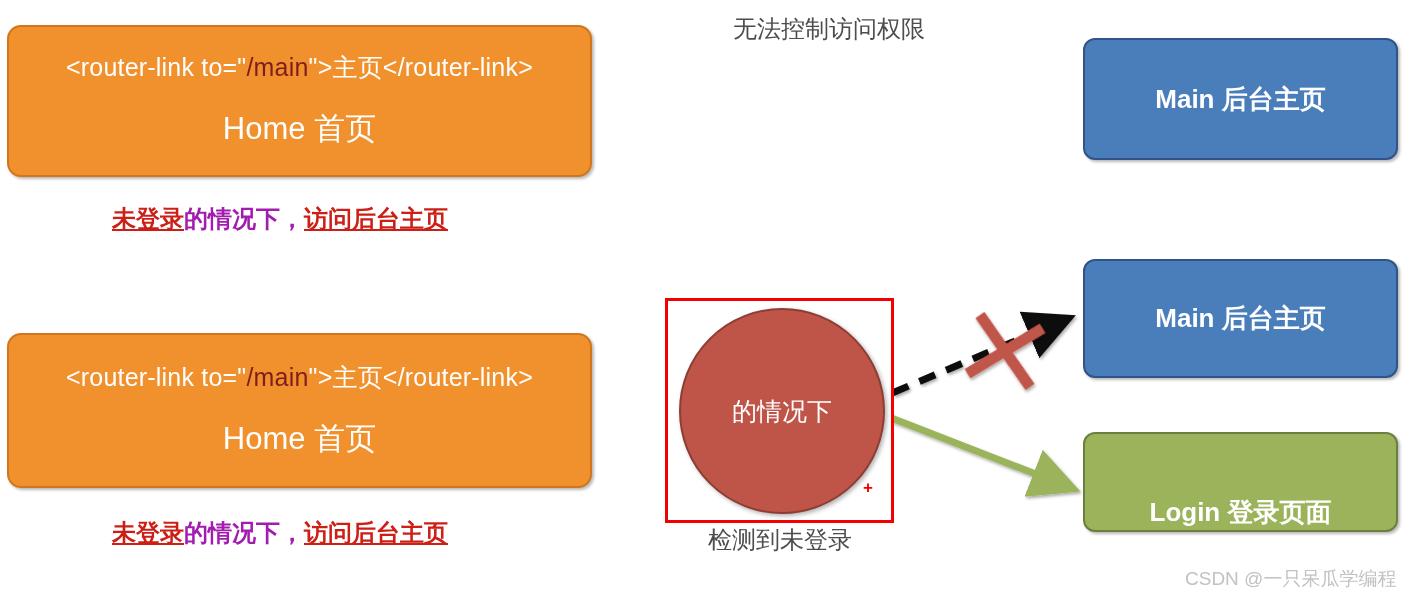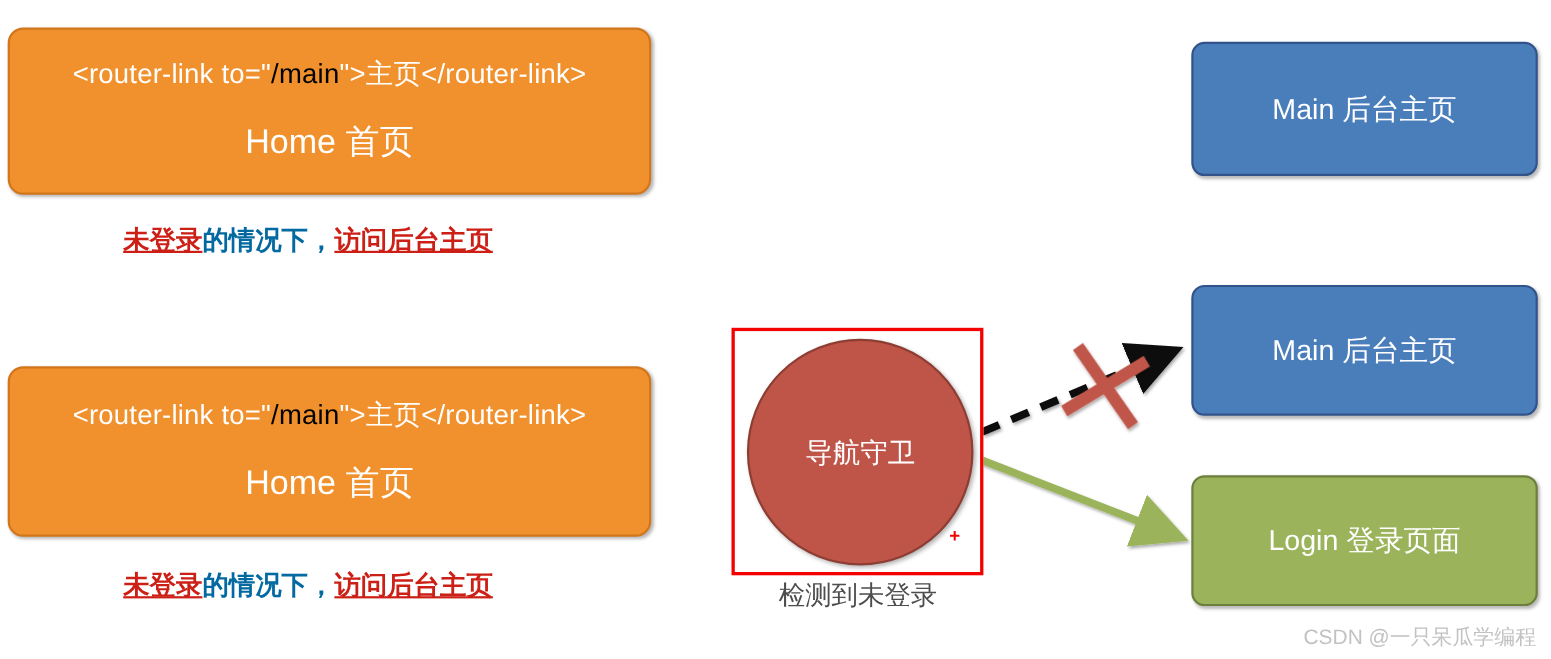--- a/index.html
+++ b/index.html
@@ -46,31 +46,31 @@
   }
 
   .code-line {
     font-size: 25px;
     font-weight: 300;
     letter-spacing: 0.2px;
     line-height: 1.2;
     white-space: nowrap;
   }
   .code-line .path-red {
-    color: #000000;
+    color: #7f1d1d;
   }
   .node-sub {
     font-size: 31px;
     font-weight: 300;
     margin-top: 26px;
     white-space: nowrap;
   }
   .node-label {
     font-size: 26px;
-    font-weight: 400;
+    font-weight: 700;
     white-space: nowrap;
   }
 
   
   .guard-frame {
     position: absolute;
     box-sizing: border-box;
     border: 3px solid #f50000;
     background: #ffffff;
   }
@@ -110,21 +110,21 @@
   .cap-red {
     color: #cc1f16;
     font-size: 24px;
     font-weight: bold;
   }
   .cap-mixed {
     font-size: 24px;
     font-weight: bold;
   }
   .cap-mixed .seg-red { color: #cc1f16; text-decoration: underline; }
-  .cap-mixed .seg-dark { color: #0369a1; font-weight: 600; }
+  .cap-mixed .seg-dark { color: #a21caf; font-weight: 600; }
 
   .watermark {
     position: absolute;
     color: #c2c2c2;
     font-size: 19px;
     font-weight: 400;
     white-space: nowrap;
     text-align: center;
   }
 
@@ -180,20 +180,23 @@
     </g>
   </svg>
 
   <div class="node node-orange" style="left:7px; top:25px; width:585px; height:152px;">
     <div class="code-line">
       <span>&lt;router-link to="</span><span class="path-red">/main</span><span>"&gt;主页&lt;/router-link&gt;</span>
     </div>
     <div class="node-sub">Home 首页</div>
   </div>
 
+  <div class="caption cap-gray" style="left:733px; top:14px;">
+    <span>无法控制访问权限</span>
+  </div>
 
   <div class="node node-blue" style="left:1083px; top:38px; width:315px; height:122px;">
     <div class="node-label">Main 后台主页</div>
   </div>
 
   <div class="caption cap-mixed" style="left:112px; top:204px;">
     <span class="seg-red">未登录</span><span class="seg-dark">的情况下，</span><span class="seg-red">访问后台主页</span>
   </div>
 
   <div class="node node-orange" style="left:7px; top:333px; width:585px; height:155px;">
@@ -203,36 +206,36 @@
     <div class="node-sub">Home 首页</div>
   </div>
 
   <div class="caption cap-mixed" style="left:112px; top:518px;">
     <span class="seg-red">未登录</span><span class="seg-dark">的情况下，</span><span class="seg-red">访问后台主页</span>
   </div>
 
   <div class="guard-frame" style="left:665px; top:298px; width:229px; height:225px;"></div>
 
   <div class="guard-circle" style="left:679px; top:308px; width:202px; height:202px;">
-    <span>导航守卫</span>
+    <span>的情况下</span>
   </div>
 
   <div class="guard-plus" style="left:863px; top:479px;">
     <span>+</span>
   </div>
 
-  <div class="caption cap-gray" style="left:708px; top:527px;">
+  <div class="caption cap-gray" style="left:708px; top:527px;font-family:Liberation Mono, monospace;">
     <span>检测到未登录</span>
   </div>
 
   <div class="node node-blue" style="left:1083px; top:259px; width:315px; height:119px;">
     <div class="node-label">Main 后台主页</div>
   </div>
 
-  <div class="node node-green" style="left:1083px; top:432px; width:315px; height:119px;">
+  <div class="node node-green" style="left:1083px; top:432px; width:315px; height:100px;justify-content:flex-end;">
     <div class="node-label">Login 登录页面</div>
   </div>
 
   <div class="watermark" style="left:1185px; top:566px;">
     <span>CSDN @一只呆瓜学编程</span>
   </div>
 
 </div>
 
 </body></html>

